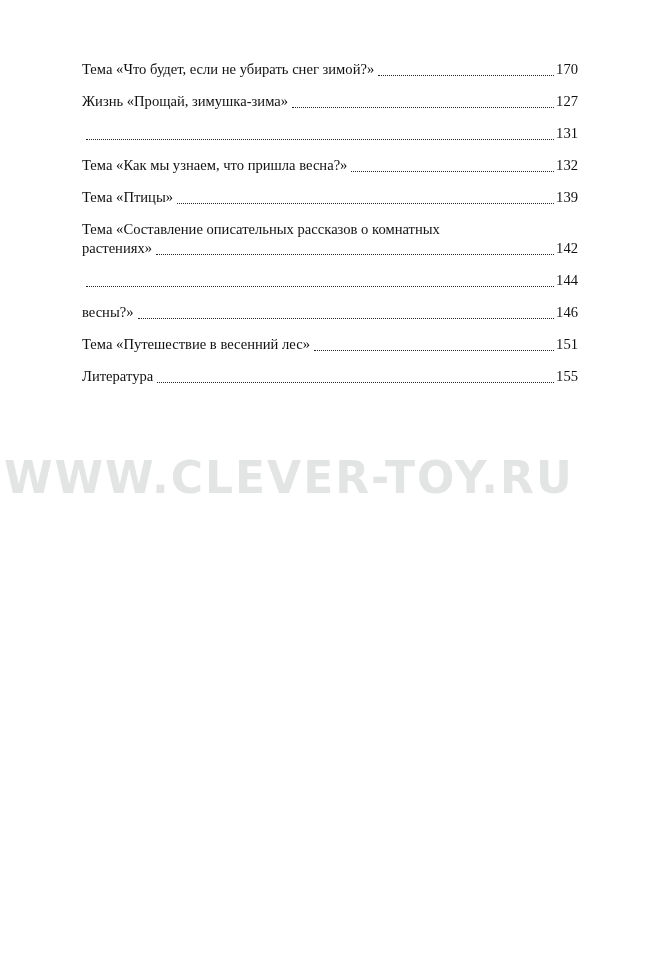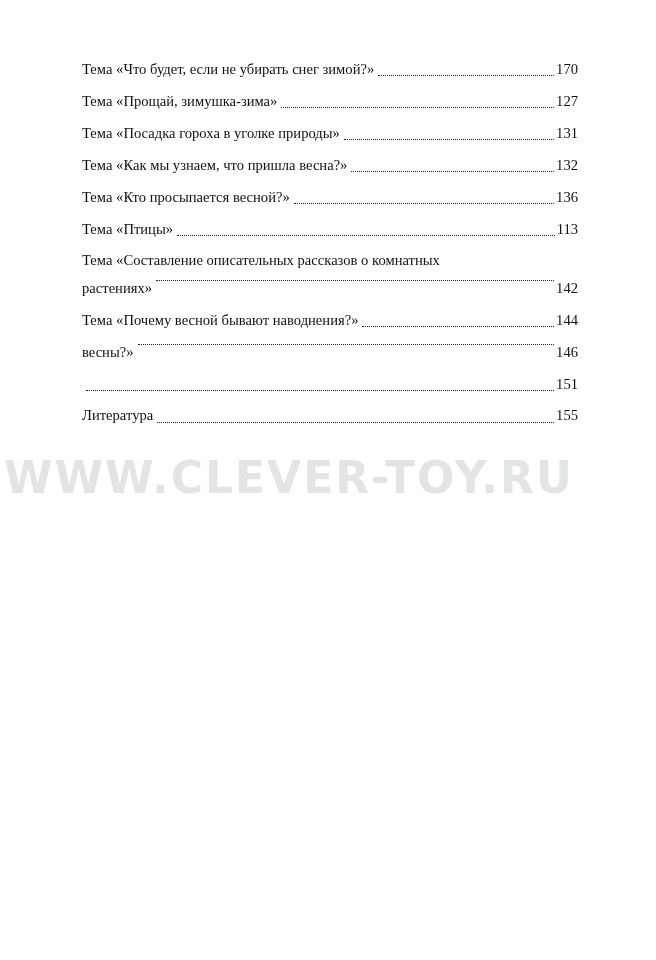--- a/index.html
+++ b/index.html
@@ -56,23 +56,22 @@
     display: block;
     position: relative;
     font-family: Liberation Serif, serif;
   }
   .toc-entry.wrap .title {
     display: inline;
     max-width: none;
   }
   .toc-entry.wrap .leaderline {
     display: flex;
-    align-items: flex-start;
+    align-items: flex-end;
     width: 100%;
-    margin-top: 8px;
   }
   .toc-entry.wrap .leaderline .tail {
     flex: 0 0 auto;
   }
   .toc-entry.wrap .leaderline .leader {
     flex: 1 1 auto;
     margin: 0 2px 3px 4px;
     border-bottom: 1.4px dotted #222222;
     height: 1px;
   }
@@ -103,74 +102,68 @@
 
   <div class="toc">
 
     <div class="toc-entry">
       <span class="title">Тема «Что будет, если не убирать снег зимой?»</span>
       <span class="leader"></span>
       <span class="page-num">170</span>
     </div>
 
     <div class="toc-entry">
-      <span class="title">Тема «Прощай, зимушка-зима»</span>
+      <span class="title">Жизнь «Прощай, зимушка-зима»</span>
       <span class="leader"></span>
       <span class="page-num">127</span>
     </div>
 
 
     <div class="toc-entry">
-      <span class="title">Тема «Посадка гороха в уголке природы»</span>
       <span class="leader"></span>
       <span class="page-num">131</span>
     </div>
 
     <div class="toc-entry">
       <span class="title">Тема «Как мы узнаем, что пришла весна?»</span>
       <span class="leader"></span>
       <span class="page-num">132</span>
     </div>
 
-    <div class="toc-entry">
-      <span class="title">Тема «Кто просыпается весной?»</span>
-      <span class="leader"></span>
-      <span class="page-num">136</span>
-    </div>
 
     <div class="toc-entry">
       <span class="title">Тема «Птицы»</span>
       <span class="leader"></span>
-      <span class="page-num">113</span>
+      <span class="page-num">139</span>
     </div>
 
     <div class="toc-entry wrap">
       <span class="title">Тема «Составление описательных рассказов о комнатных</span>
       <div class="leaderline">
         <span class="tail">растениях»</span>
         <span class="leader"></span>
         <span class="page-num">142</span>
       </div>
     </div>
 
     <div class="toc-entry">
-      <span class="title">Тема «Почему весной бывают наводнения?»</span>
       <span class="leader"></span>
       <span class="page-num">144</span>
     </div>
 
     <div class="toc-entry wrap">
       <div class="leaderline">
         <span class="tail">весны?»</span>
         <span class="leader"></span>
         <span class="page-num">146</span>
       </div>
     </div>
 
     <div class="toc-entry">
+      <span class="title">Тема «Путешествие в весенний лес»</span>
       <span class="leader"></span>
       <span class="page-num">151</span>
     </div>
 
     <div class="toc-entry">
       <span class="title">Литература</span>
       <span class="leader"></span>
       <span class="page-num">155</span>
     </div>
 

